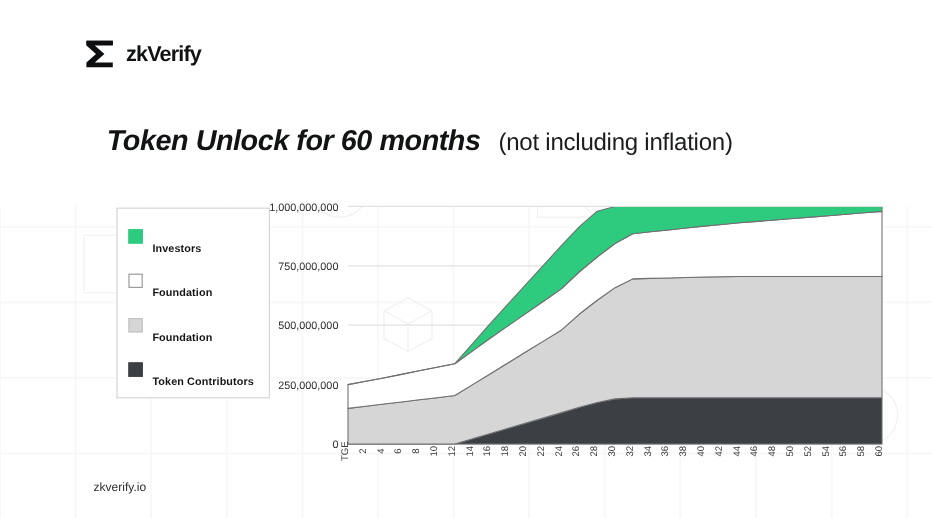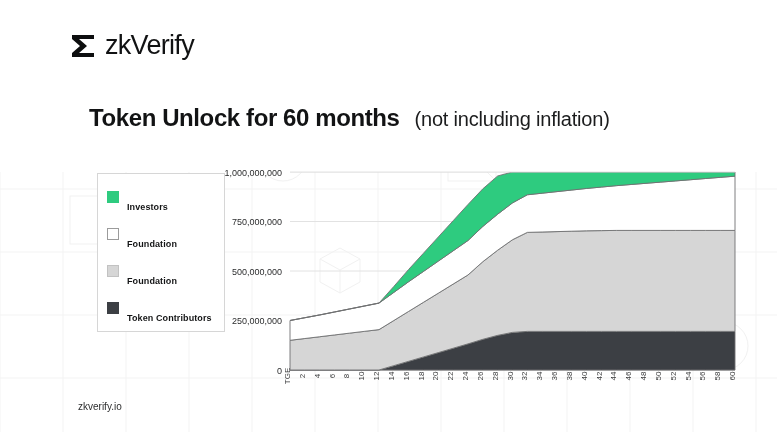--- a/index.html
+++ b/index.html
@@ -17,31 +17,31 @@
     pointer-events:none;z-index:0;opacity:1;
   }
 
   
   #brand{
     position:absolute;left:70px;top:32px;
     display:flex;align-items:center;gap:9px;z-index:3;
   }
   #brand .mark{width:26px;height:26px;display:block;}
   #brand .wordmark{
-    font-size:27px;font-weight:normal;color:#111213;
+    font-size:18px;font-weight:bold;color:#111213;
     letter-spacing:-0.7px;line-height:1;
   }
 
   
   #title-row{
     position:absolute;left:89px;top:104px;z-index:3;
     white-space:nowrap;
   }
   #title-main{
-    font-size:24px;font-weight:bold;color:#121314;letter-spacing:-0.4px;
+    font-size:24px;font-weight:bold;color:#121314;letter-spacing:-0.4px;font-style:italic;
   }
   #title-sub{
     font-size:20px;font-weight:normal;color:#1b1c1d;letter-spacing:-0.2px;
     margin-left:15px;
   }
 
   
   #legend{
     position:absolute;left:97px;top:173px;z-index:4;
     background:#ffffff;border:1px solid #d6d6d6;

